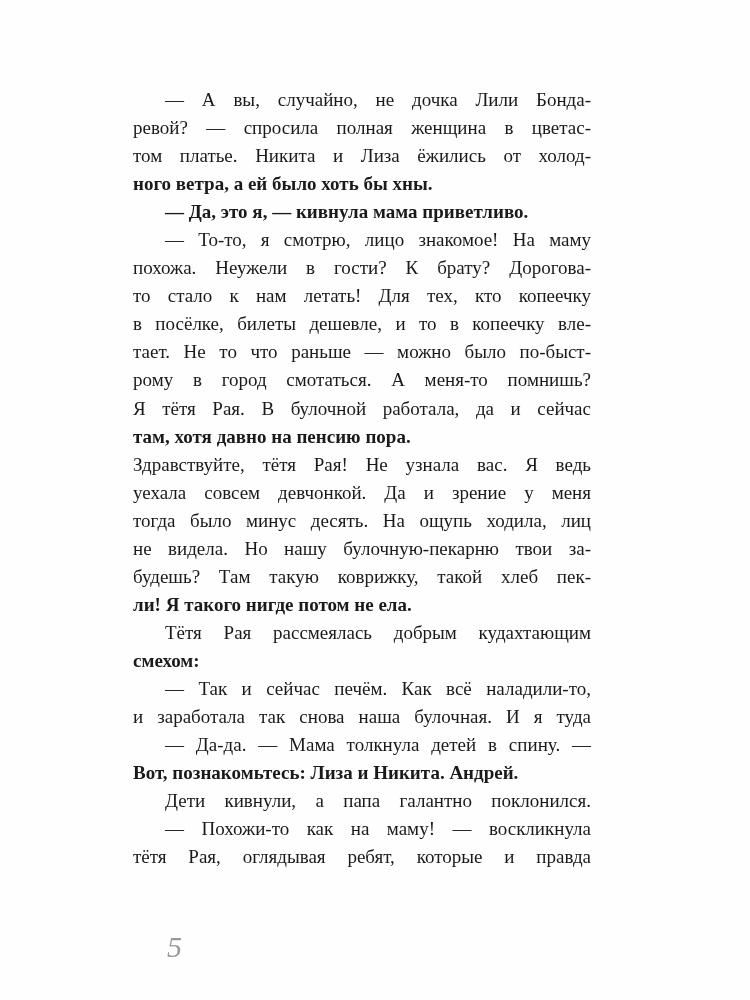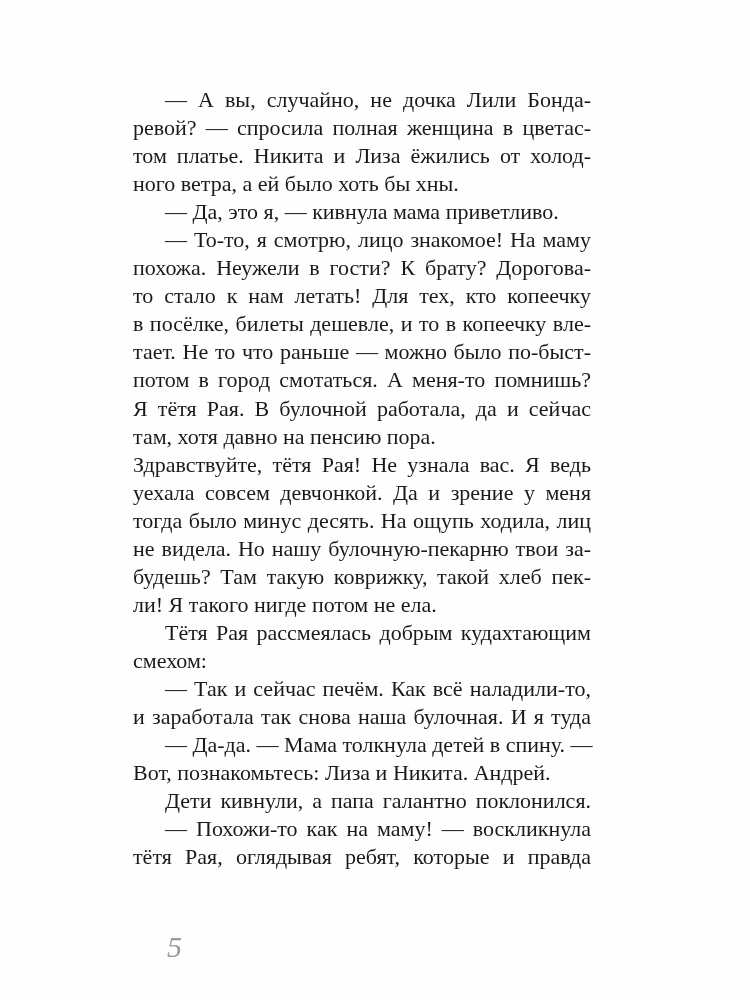--- a/index.html
+++ b/index.html
@@ -4,28 +4,28 @@
 <style>
   html, body { margin: 0; padding: 0; background: #ffffff; }
   body { width: 750px; height: 1000px; position: relative; overflow: hidden; }
   .page {
     position: absolute; left: 0; top: 0; width: 750px; height: 1000px;
     background: #fefefe;
   }
   .text-block {
     position: absolute; left: 133px; top: 86px; width: 458px;
     font-family: "Liberation Serif", serif;
-    font-size: 22px; line-height: 28.05px; color: #1a1a1a;
+    font-size: 19px; line-height: 28.05px; color: #1a1a1a;
   }
   .line {
     display: block; height: 28.05px; white-space: nowrap;
     text-align: justify; text-align-last: justify;
   }
   .line.indent { padding-left: 32px; }
-  .line.last { text-align-last: left; }
+  .line.last { text-align-last: left; font-weight: bold; }
   .page-number {
     position: absolute; left: 167px; top: 930px;
     font-family: "Liberation Serif", serif; font-style: italic;
     font-size: 30px; color: #9a9a9a; font-weight: 300;
   }
 </style>
 </head>
 <body>
 
 <div class="page">
@@ -33,21 +33,21 @@
       <span class="line indent">— А вы, случайно, не дочка Лили Бонда-</span>
       <span class="line">ревой? — спросила полная женщина в цветас-</span>
       <span class="line">том платье. Никита и Лиза ёжились от холод-</span>
       <span class="line last">ного ветра, а ей было хоть бы хны.</span>
       <span class="line indent last">— Да, это я, — кивнула мама приветливо.</span>
       <span class="line indent">— То-то, я смотрю, лицо знакомое! На маму</span>
       <span class="line">похожа. Неужели в гости? К брату? Дорогова-</span>
       <span class="line">то стало к нам летать! Для тех, кто копеечку</span>
       <span class="line">в посёлке, билеты дешевле, и то в копеечку вле-</span>
       <span class="line">тает. Не то что раньше — можно было по-быст-</span>
-      <span class="line">потом в город смотаться. А меня-то помнишь?</span>
+      <span class="line">рому в город смотаться. А меня-то помнишь?</span>
       <span class="line">Я тётя Рая. В булочной работала, да и сейчас</span>
       <span class="line last">там, хотя давно на пенсию пора.</span>
       <span class="line">Здравствуйте, тётя Рая! Не узнала вас. Я ведь</span>
       <span class="line">уехала совсем девчонкой. Да и зрение у меня</span>
       <span class="line">тогда было минус десять. На ощупь ходила, лиц</span>
       <span class="line">не видела. Но нашу булочную-пекарню твои за-</span>
       <span class="line">будешь? Там такую коврижку, такой хлеб пек-</span>
       <span class="line last">ли! Я такого нигде потом не ела.</span>
       <span class="line indent">Тётя Рая рассмеялась добрым кудахтающим</span>
       <span class="line last">смехом:</span>

